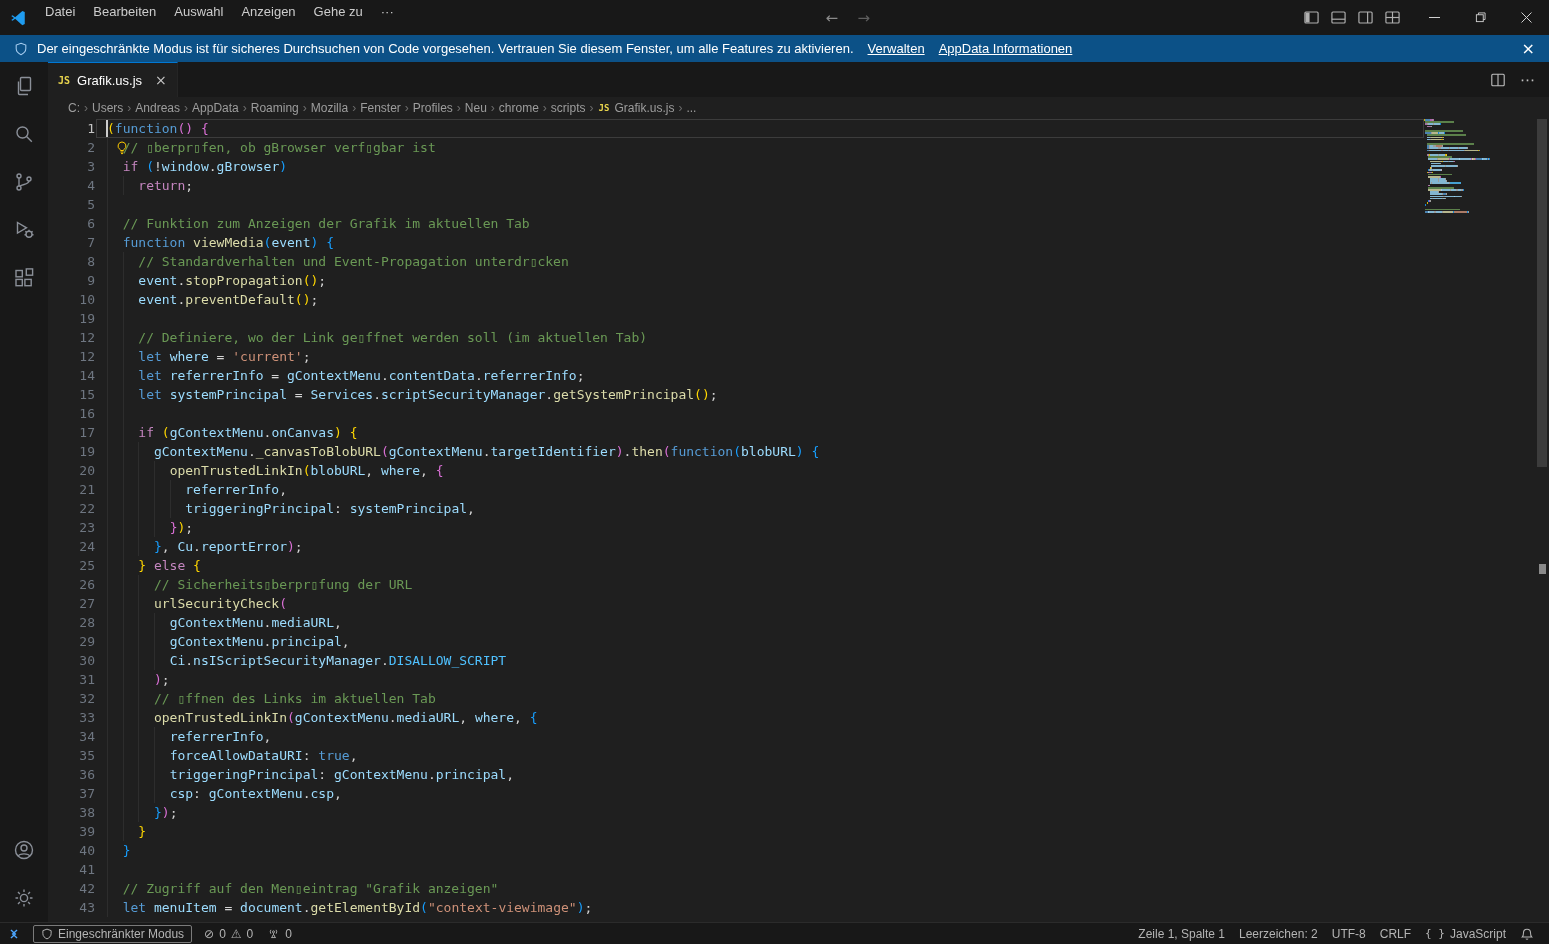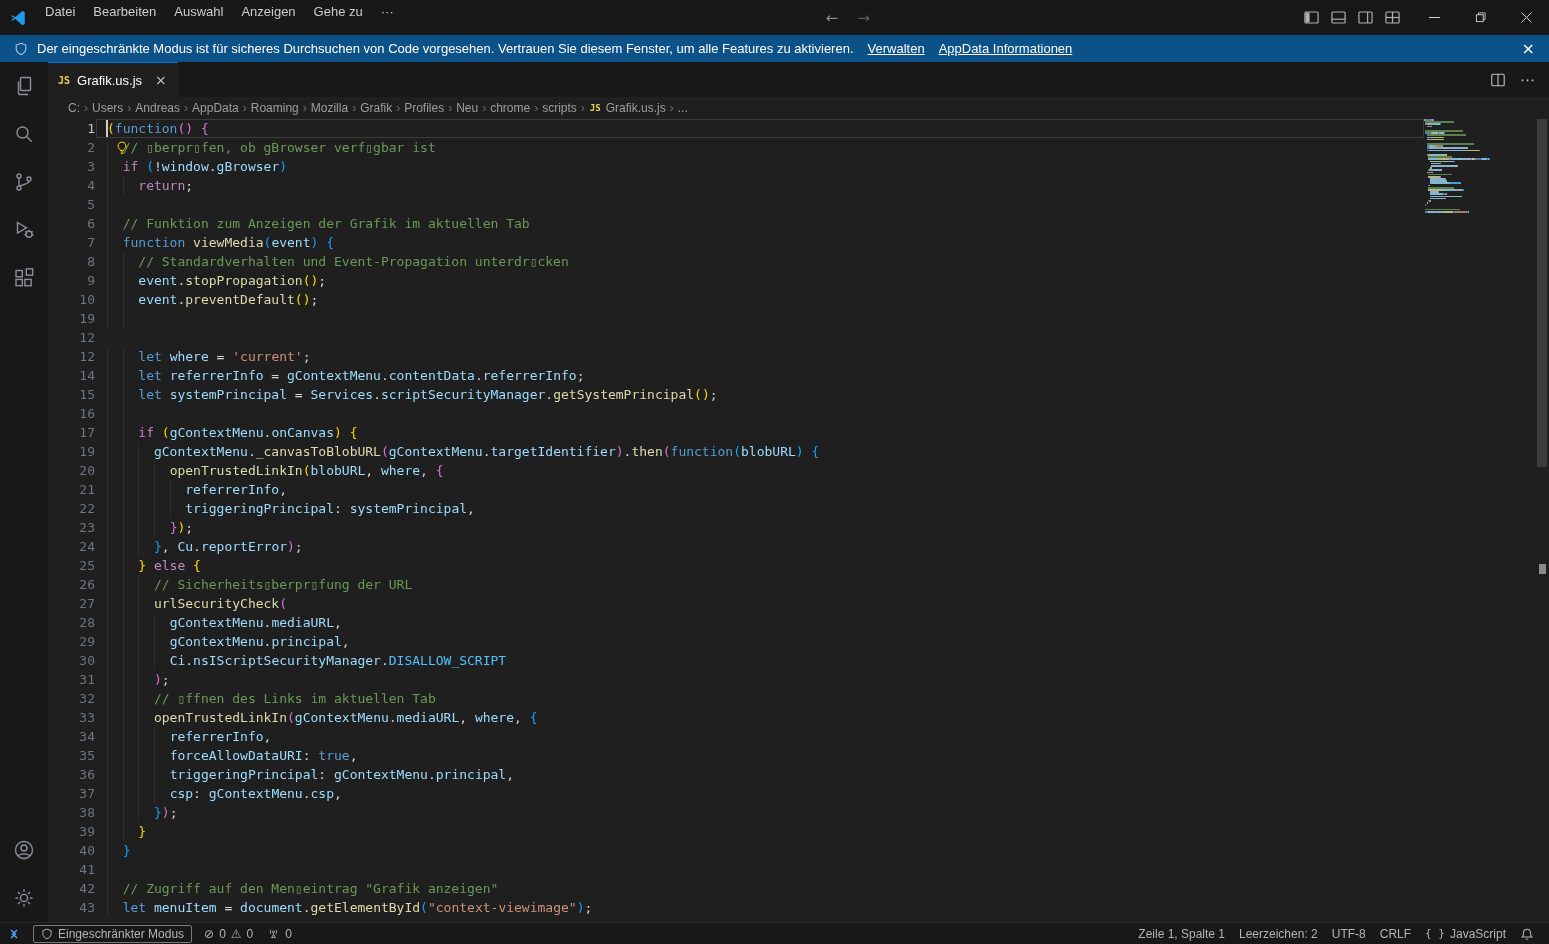--- a/index.html
+++ b/index.html
@@ -245,21 +245,21 @@
         <span class="crumb">Users</span>
         <span class="crumb-sep">›</span>
         <span class="crumb">Andreas</span>
         <span class="crumb-sep">›</span>
         <span class="crumb">AppData</span>
         <span class="crumb-sep">›</span>
         <span class="crumb">Roaming</span>
         <span class="crumb-sep">›</span>
         <span class="crumb">Mozilla</span>
         <span class="crumb-sep">›</span>
-        <span class="crumb">Grafik</span>
+        <span class="crumb">Fenster</span>
         <span class="crumb-sep">›</span>
         <span class="crumb">Profiles</span>
         <span class="crumb-sep">›</span>
         <span class="crumb">Neu</span>
         <span class="crumb-sep">›</span>
         <span class="crumb">chrome</span>
         <span class="crumb-sep">›</span>
         <span class="crumb">scripts</span>
         <span class="crumb-sep">›</span>
         <span class="js-badge small">JS</span>
@@ -277,21 +277,21 @@
               </svg></span></div>
           <div class="code-line"><span class="ln">3</span><span class="lt"><i class="guide" style="left: 0px;"></i><span class="c-df">  </span><span class="c-kw">if</span><span class="c-df"> </span><span class="c-u">(</span><span class="c-df">!</span><span class="c-vr">window</span><span class="c-df">.</span><span class="c-vr">gBrowser</span><span class="c-u">)</span></span></div>
           <div class="code-line"><span class="ln">4</span><span class="lt"><i class="guide" style="left: 0px;"></i><i class="guide" style="left: 15.652px;"></i><span class="c-df">    </span><span class="c-kw">return</span><span class="c-df">;</span></span></div>
           <div class="code-line"><span class="ln">5</span><span class="lt"><i class="guide" style="left: 0px;"></i></span></div>
           <div class="code-line"><span class="ln">6</span><span class="lt"><i class="guide" style="left: 0px;"></i><span class="c-cm">  // Funktion zum Anzeigen der Grafik im aktuellen Tab</span></span></div>
           <div class="code-line"><span class="ln">7</span><span class="lt"><i class="guide" style="left: 0px;"></i><span class="c-df">  </span><span class="c-kb">function</span><span class="c-df"> </span><span class="c-fn">viewMedia</span><span class="c-u">(</span><span class="c-vr">event</span><span class="c-u">)</span><span class="c-df"> </span><span class="c-u">{</span></span></div>
           <div class="code-line"><span class="ln">8</span><span class="lt"><i class="guide" style="left: 0px;"></i><i class="guide" style="left: 15.652px;"></i><span class="c-cm">    // Standardverhalten und Event-Propagation unterdr▯cken</span></span></div>
           <div class="code-line"><span class="ln">9</span><span class="lt"><i class="guide" style="left: 0px;"></i><i class="guide" style="left: 15.652px;"></i><span class="c-df">    </span><span class="c-vr">event</span><span class="c-df">.</span><span class="c-fn">stopPropagation</span><span class="c-y">()</span><span class="c-df">;</span></span></div>
           <div class="code-line"><span class="ln">10</span><span class="lt"><i class="guide" style="left: 0px;"></i><i class="guide" style="left: 15.652px;"></i><span class="c-df">    </span><span class="c-vr">event</span><span class="c-df">.</span><span class="c-fn">preventDefault</span><span class="c-y">()</span><span class="c-df">;</span></span></div>
           <div class="code-line"><span class="ln">19</span><span class="lt"><i class="guide" style="left: 0px;"></i><i class="guide" style="left: 15.652px;"></i></span></div>
-          <div class="code-line"><span class="ln">12</span></div>
+          <div class="code-line"><span class="ln">12</span><span class="lt"><i class="guide" style="left: 0px;"></i><i class="guide" style="left: 15.652px;"></i><span class="c-cm">    // Definiere, wo der Link ge▯ffnet werden soll (im aktuellen Tab)</span></span></div>
           <div class="code-line"><span class="ln">12</span><span class="lt"><i class="guide" style="left: 0px;"></i><i class="guide" style="left: 15.652px;"></i><span class="c-df">    </span><span class="c-kb">let</span><span class="c-df"> </span><span class="c-vr">where</span><span class="c-df"> = </span><span class="c-st">'current'</span><span class="c-df">;</span></span></div>
           <div class="code-line"><span class="ln">14</span><span class="lt"><i class="guide" style="left: 0px;"></i><i class="guide" style="left: 15.652px;"></i><span class="c-df">    </span><span class="c-kb">let</span><span class="c-df"> </span><span class="c-vr">referrerInfo</span><span class="c-df"> = </span><span class="c-vr">gContextMenu</span><span class="c-df">.</span><span class="c-vr">contentData</span><span class="c-df">.</span><span class="c-vr">referrerInfo</span><span class="c-df">;</span></span></div>
           <div class="code-line"><span class="ln">15</span><span class="lt"><i class="guide" style="left: 0px;"></i><i class="guide" style="left: 15.652px;"></i><span class="c-df">    </span><span class="c-kb">let</span><span class="c-df"> </span><span class="c-vr">systemPrincipal</span><span class="c-df"> = </span><span class="c-vr">Services</span><span class="c-df">.</span><span class="c-vr">scriptSecurityManager</span><span class="c-df">.</span><span class="c-fn">getSystemPrincipal</span><span class="c-y">()</span><span class="c-df">;</span></span></div>
           <div class="code-line"><span class="ln">16</span><span class="lt"><i class="guide" style="left: 0px;"></i><i class="guide" style="left: 15.652px;"></i></span></div>
           <div class="code-line"><span class="ln">17</span><span class="lt"><i class="guide" style="left: 0px;"></i><i class="guide" style="left: 15.652px;"></i><span class="c-df">    </span><span class="c-kw">if</span><span class="c-df"> </span><span class="c-y">(</span><span class="c-vr">gContextMenu</span><span class="c-df">.</span><span class="c-vr">onCanvas</span><span class="c-y">)</span><span class="c-df"> </span><span class="c-y">{</span></span></div>
           <div class="code-line"><span class="ln">19</span><span class="lt"><i class="guide" style="left: 0px;"></i><i class="guide" style="left: 15.652px;"></i><i class="guide" style="left: 31.304px;"></i><span class="c-df">      </span><span class="c-vr">gContextMenu</span><span class="c-df">.</span><span class="c-fn">_canvasToBlobURL</span><span class="c-p">(</span><span class="c-vr">gContextMenu</span><span class="c-df">.</span><span class="c-vr">targetIdentifier</span><span class="c-p">)</span><span class="c-df">.</span><span class="c-fn">then</span><span class="c-p">(</span><span class="c-kb">function</span><span class="c-u">(</span><span class="c-vr">blobURL</span><span class="c-u">)</span><span class="c-df"> </span><span class="c-u">{</span></span></div>
           <div class="code-line"><span class="ln">20</span><span class="lt"><i class="guide" style="left: 0px;"></i><i class="guide" style="left: 15.652px;"></i><i class="guide" style="left: 31.304px;"></i><i class="guide" style="left: 46.956px;"></i><span class="c-df">        </span><span class="c-fn">openTrustedLinkIn</span><span class="c-y">(</span><span class="c-vr">blobURL</span><span class="c-df">, </span><span class="c-vr">where</span><span class="c-df">, </span><span class="c-p">{</span></span></div>
           <div class="code-line"><span class="ln">21</span><span class="lt"><i class="guide" style="left: 0px;"></i><i class="guide" style="left: 15.652px;"></i><i class="guide" style="left: 31.304px;"></i><i class="guide" style="left: 46.956px;"></i><i class="guide" style="left: 62.608px;"></i><span class="c-df">          </span><span class="c-vr">referrerInfo</span><span class="c-df">,</span></span></div>
           <div class="code-line"><span class="ln">22</span><span class="lt"><i class="guide" style="left: 0px;"></i><i class="guide" style="left: 15.652px;"></i><i class="guide" style="left: 31.304px;"></i><i class="guide" style="left: 46.956px;"></i><i class="guide" style="left: 62.608px;"></i><span class="c-df">          </span><span class="c-vr">triggeringPrincipal</span><span class="c-df">: </span><span class="c-vr">systemPrincipal</span><span class="c-df">,</span></span></div>
           <div class="code-line"><span class="ln">23</span><span class="lt"><i class="guide" style="left: 0px;"></i><i class="guide" style="left: 15.652px;"></i><i class="guide" style="left: 31.304px;"></i><i class="guide" style="left: 46.956px;"></i><span class="c-df">        </span><span class="c-p">}</span><span class="c-y">)</span><span class="c-df">;</span></span></div>

